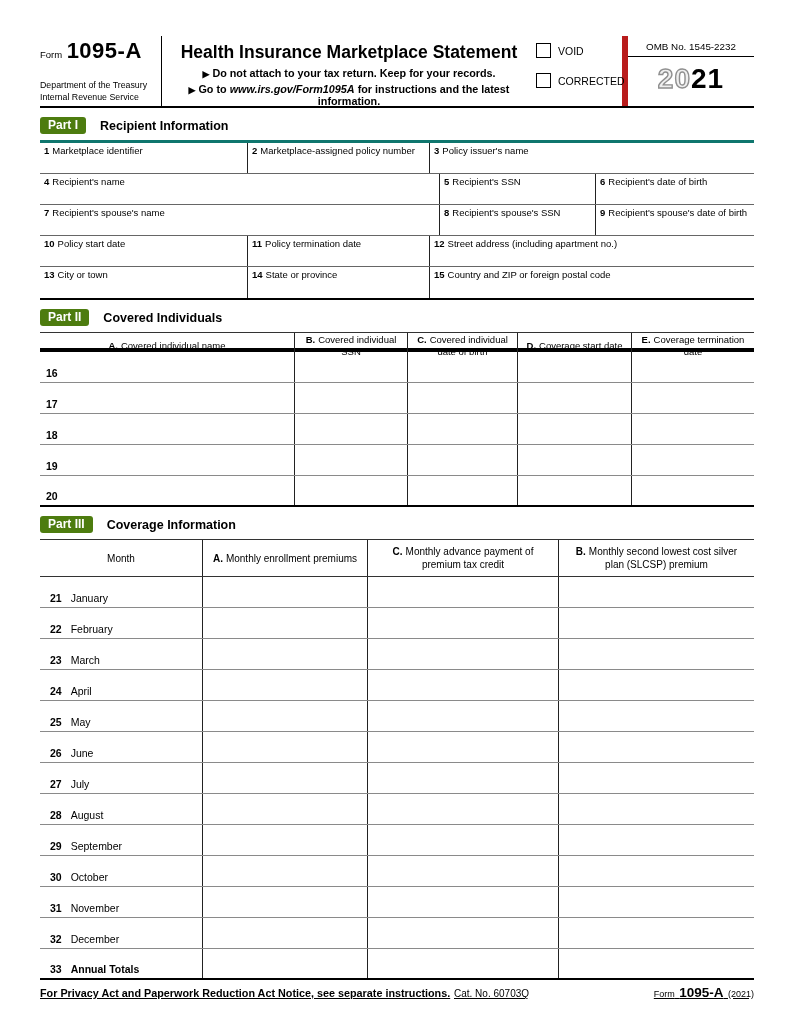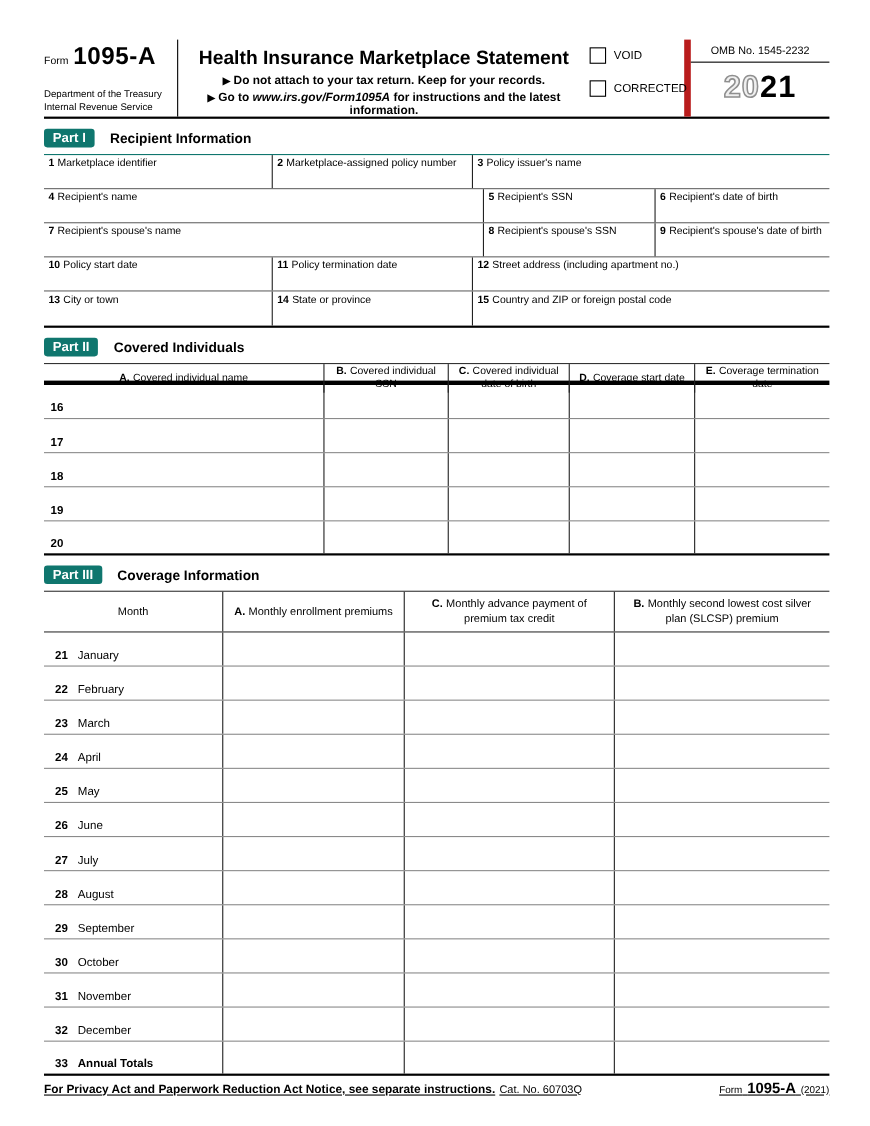--- a/index.html
+++ b/index.html
@@ -36,27 +36,27 @@
   .chklabel { font-size: 10.5px; }
   .hdr-ombblock { width: 126px; text-align: center; }
   .omb-no { font-size: 9.8px; padding: 5px 2px 4px 2px; border-bottom: 1px solid #000; }
   .year { font-size: 28px; font-weight: bold; margin-top: 6px; letter-spacing: 1px; }
   .year-outline { color: #efefef; -webkit-text-stroke: 1.4px #8f8f8f; }
   .year-solid { color: #000; }
 
   
   .sect { display: flex; align-items: center; margin: 8px 0 5px 0; height: 19px; }
   .badge {
-    background: #0f766e; color: #fff; font-weight: bold; font-size: 12px;
+    background: #4d7c0f; color: #fff; font-weight: bold; font-size: 12px;
     padding: 2px 8px 3px 8px; border-radius: 3px; line-height: 1;
   }
   .sect-title { font-weight: bold; font-size: 12.5px; margin-left: 14px; }
 
   
-  .p1table { border-top: 1px solid #0f766e; border-bottom: 2px solid #000; }
+  .p1table { border-top: 3px solid #0f766e; border-bottom: 2px solid #000; }
   .p1row { display: grid; height: 31px; border-bottom: 1px solid #666; }
   .p1row:last-child { border-bottom: none; }
   .p1row.w1 { grid-template-columns: 208px 182px 1fr; }
   .p1row.w2 { grid-template-columns: 400px 156px 1fr; }
   .p1cell { padding: 2px 3px 0 4px; font-size: 9.5px; }
   .p1cell:not(:last-child) { border-right: 1px solid #222; }
   .fnum { font-weight: bold; margin-right: 3px; }
 
   
   .p2grid { display: grid; grid-template-columns: 255px 113px 110px 114px 1fr; }

